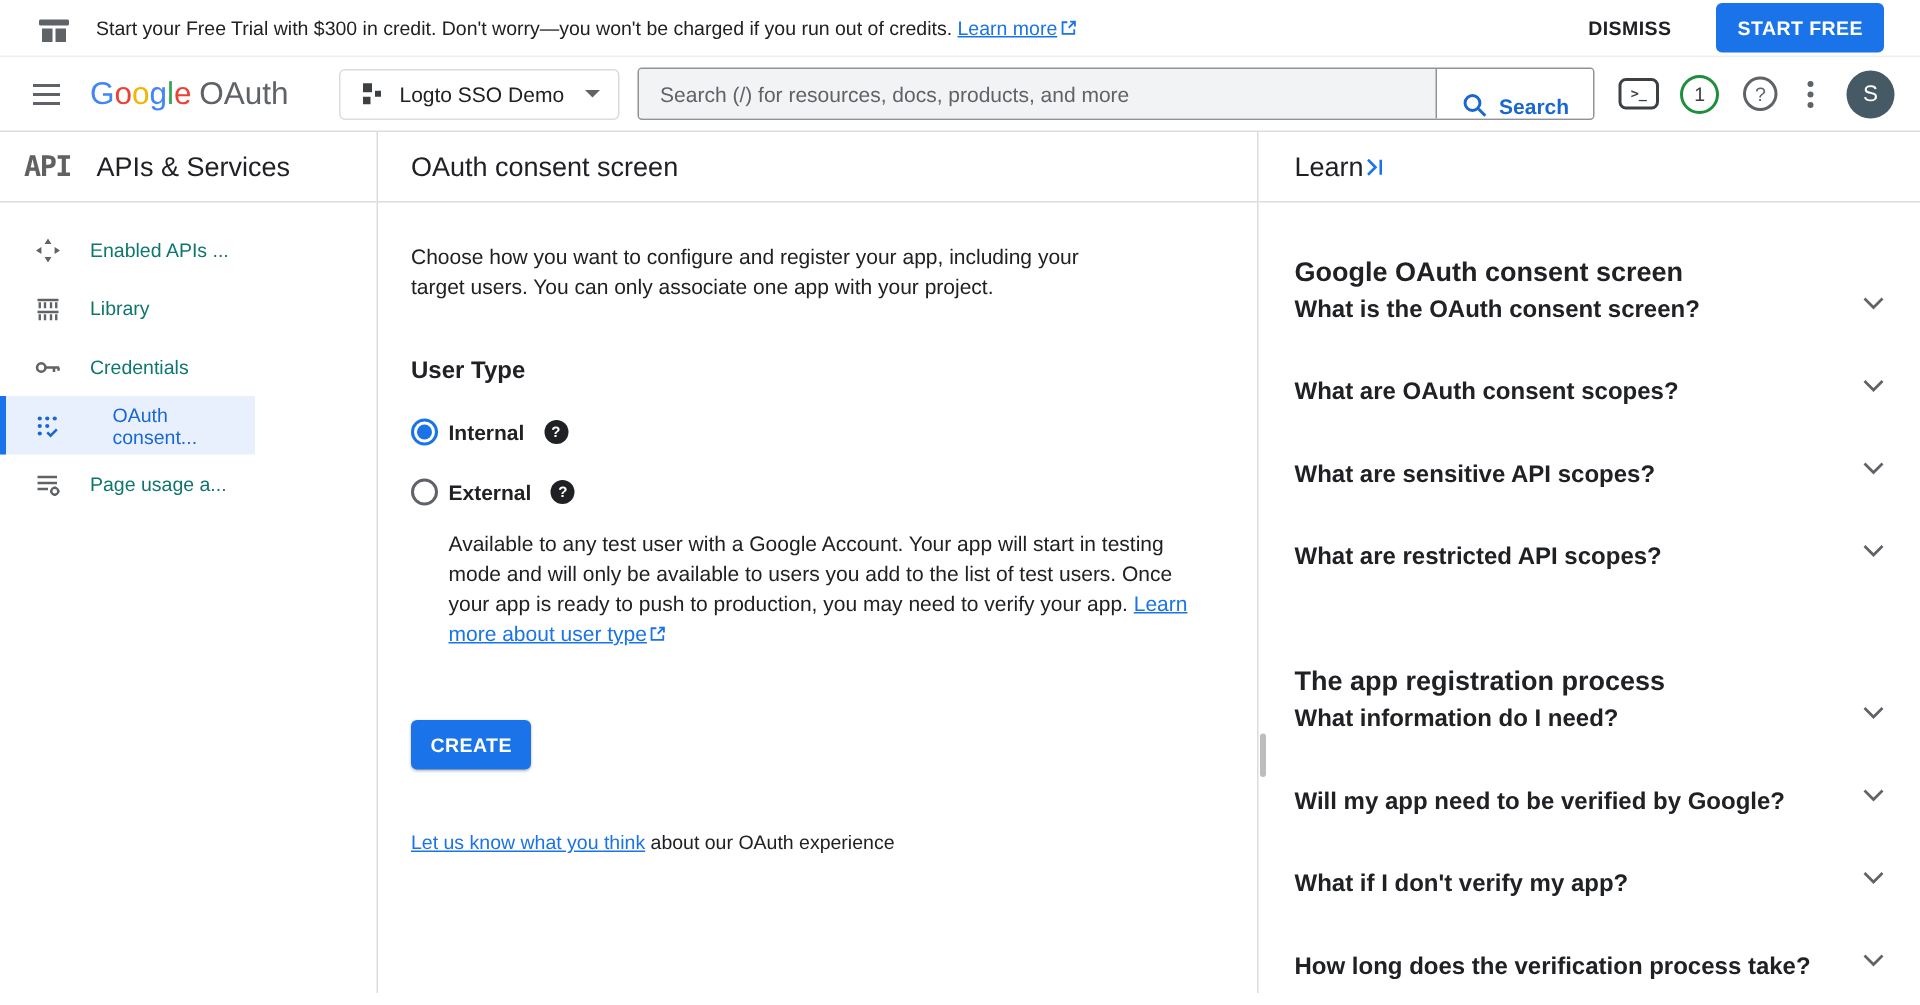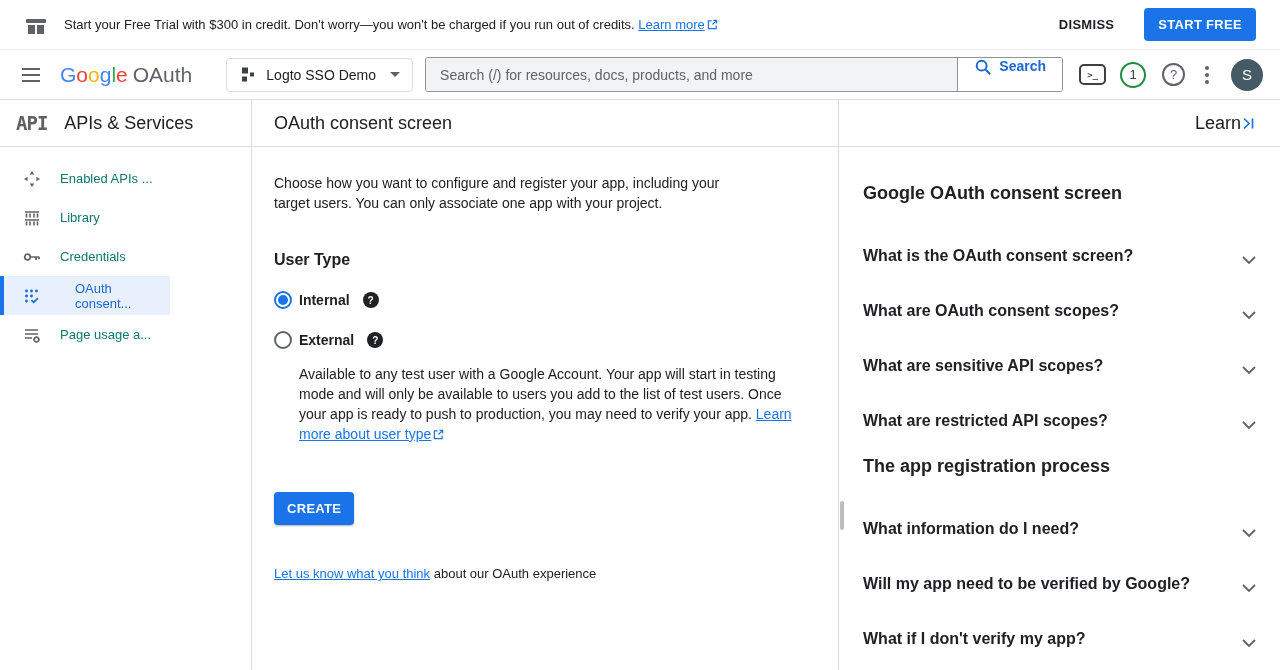--- a/index.html
+++ b/index.html
@@ -1,40 +1,40 @@
 <!DOCTYPE html>
 <html><head>
 <meta charset="utf-8">
 <style>
   * { margin:0; padding:0; box-sizing:border-box; }
   html,body { width:1280px; height:670px; overflow:hidden; background:#fff;
     font-family:"Liberation Sans","DejaVu Sans",sans-serif; color:#202124; }
 
   
-  .banner { height:50px; display:flex; align-items:center; padding:0 24px; background:#fff; border-bottom:1px solid #eceff1; }
+  .banner { height:38px; display:flex; align-items:center; padding:0 24px; background:#fff; border-bottom:1px solid #eceff1; }
   .gift { margin-right:16px; display:flex; }
   .banner-msg { font-size:13px; color:#202124; }
   .banner-msg a, a.lnk { color:#1a73e8; text-decoration:underline; cursor:pointer; }
   .banner-spacer { flex:1; }
   .dismiss-btn { font-size:13px; font-weight:700; letter-spacing:.3px; color:#202124; background:none; border:none; padding:8px 12px; cursor:pointer; }
   .startfree-btn { font-size:13px; font-weight:700; letter-spacing:.3px; color:#fff; background:#1a73e8; border:none; border-radius:4px; padding:9px 14px; margin-left:18px; cursor:pointer; }
 
   
   .topbar { height:50px; display:flex; align-items:center; padding:0 16px 0 20px; border-bottom:1px solid #dadce0; background:#fff; }
   .hamburger { width:26px; height:26px; display:flex; flex-direction:column; justify-content:center; gap:4px; cursor:pointer; margin-right:14px; }
   .hamburger span { display:block; width:18px; height:2px; background:#5f6368; margin:0 auto 0 2px; }
   .logo { font-size:21px; display:flex; align-items:baseline; margin-right:34px; cursor:pointer; white-space:nowrap; }
   .logo .cloud { color:#5f6368; margin-left:5px; }
   .proj-btn { display:flex; align-items:center; gap:10px; height:34px; padding:0 12px 0 12px; border:1px solid #dadce0; border-radius:4px; background:#fff; font-size:14px; color:#202124; cursor:pointer; margin-right:12px; white-space:nowrap; }
   .caret { width:0; height:0; border-left:5px solid transparent; border-right:5px solid transparent; border-top:5px solid #5f6368; margin-left:4px; }
 
   .search-wrap { display:flex; align-items:stretch; height:35px; flex:1; max-width:638px; border:1px solid #8f9397; border-radius:3px; overflow:hidden; background:#f1f3f4; }
   .search-input { flex:1; border:none; outline:none; background:#f1f3f4; padding:0 14px; font-size:14px; color:#202124; font-family:inherit; }
   .search-input::placeholder { color:#5f6368; }
-  .search-btn { display:flex; align-items:flex-start; gap:7px; background:#fff; border:none; border-left:1px solid #8f9397; padding:0 16px; font-size:14px; font-weight:700; color:#1a67d2; cursor:pointer; font-family:inherit; }
+  .search-btn { display:flex; align-items:flex-end; gap:7px; background:#fff; border:none; border-left:1px solid #8f9397; padding:0 16px; font-size:14px; font-weight:700; color:#1a67d2; cursor:pointer; font-family:inherit; }
 
   .top-icons { display:flex; align-items:center; gap:10px; margin-left:16px; }
   .shell-ic { width:27px; height:21px; border:2px solid #3c4043; border-radius:5px; display:flex; align-items:center; justify-content:center; cursor:pointer; }
   .shell-ic::before { content:">_"; font-family:"DejaVu Sans Mono",monospace; font-size:9px; font-weight:700; color:#3c4043; }
   .notif-ic { width:26px; height:26px; border:2px solid #1e8e3e; border-radius:50%; display:flex; align-items:center; justify-content:center; font-size:13px; color:#3c4043; cursor:pointer; margin-left:4px; }
   .help-ic { width:23px; height:23px; border:2px solid #5f6368; border-radius:50%; display:flex; align-items:center; justify-content:center; cursor:pointer; margin-left:6px; }
   .help-ic::before { content:"?"; font-size:13px; color:#5f6368; font-weight:400; }
   .dots-ic { display:flex; flex-direction:column; gap:3px; padding:4px 10px; cursor:pointer; }
   .dots-ic i { width:4px; height:4px; border-radius:50%; background:#5f6368; }
   .avatar { width:32px; height:32px; border-radius:50%; background:#455a64; color:#fff; display:flex; align-items:center; justify-content:center; font-size:15px; cursor:pointer; margin-left:2px; }
@@ -66,27 +66,27 @@
   .radio-desc { font-size:14px; line-height:20px; margin:13px 0 0 25px; color:#202124; }
   .radio-desc.w1 { max-width:452px; }
   .radio-desc.w2 { max-width:508px; margin-top:15px; }
   .ext-ic { margin-left:2px; vertical-align:-1px; }
   .create-btn { margin-top:48px; background:#1a73e8; color:#fff; border:none; border-radius:4px; font-size:13px; font-weight:700; letter-spacing:.3px; padding:9px 13px; cursor:pointer; font-family:inherit; box-shadow:0 1px 2px rgba(0,0,0,.3); }
   .feedback { margin-top:41px; font-size:13px; color:#202124; }
 
   .scroll-thumb { position:absolute; left:840px; top:401px; width:4px; height:29px; background:#bdbdbd; border-radius:2px; }
 
   .learn { width:442px; border-left:1px solid #dadce0; display:flex; flex-direction:column; overflow:hidden; }
-  .learn-head { height:47px; flex:none; display:flex; align-items:center; justify-content:flex-end; padding:0 24px; border-bottom:1px solid #dadce0; }
+  .learn-head { height:47px; flex:none; display:flex; align-items:center; justify-content:flex-start; padding:0 24px; border-bottom:1px solid #dadce0; }
   .learn-title { font-size:18px; color:#202124; }
   .collapse-ic { cursor:pointer; display:flex; }
   .learn-body { padding:22px 24px 0 24px; overflow:hidden; }
   .learn-h { font-size:18px; font-weight:700; color:#202124; margin:14px 0 6px; }
   .learn-h.second { margin-top:26px; }
-  .learn-item { min-height:55px; display:flex; align-items:flex-end; justify-content:space-between; cursor:pointer; }
+  .learn-item { min-height:55px; display:flex; align-items:flex-start; justify-content:space-between; cursor:pointer; }
   .learn-item span { font-size:16px; font-weight:700; color:#202124; }
 </style>
 </head>
 <body>
 
 <div class="banner">
   <span class="gift">
     <svg width="24" height="24" viewBox="0 0 24 24" fill="#5f6368">
         <rect x="2" y="6" width="20" height="4" rx="1"></rect>
         <rect x="4" y="12" width="7" height="9"></rect>

